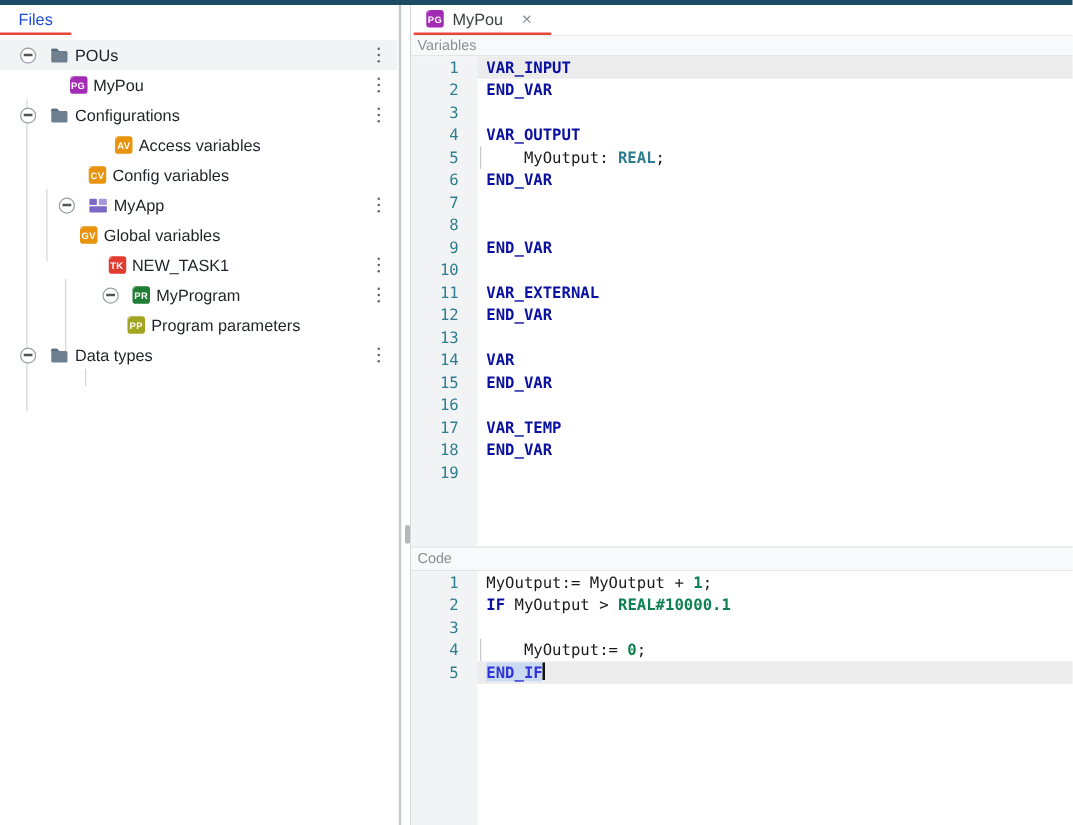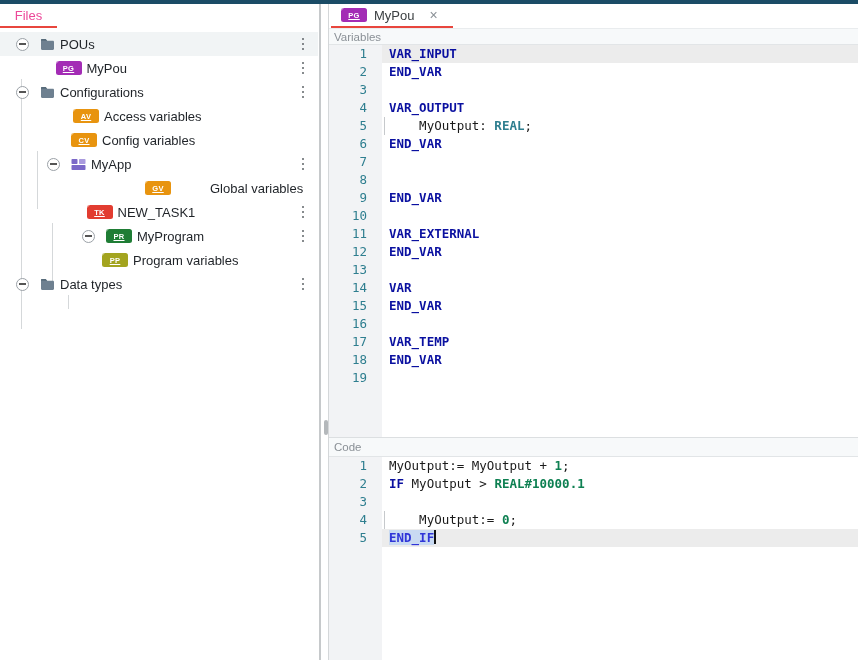--- a/index.html
+++ b/index.html
@@ -3,35 +3,35 @@
 <meta charset="utf-8">
 <style>
   html,body{margin:0;padding:0;background:#fff;width:858px;height:660px;overflow:hidden;
             font-family:"Liberation Sans",sans-serif;-webkit-font-smoothing:antialiased;}
   #topbar{position:absolute;left:0;top:0;width:858px;height:4px;background:var(--topbar);}
 
   
   #sidebar{position:absolute;left:0;top:4px;width:318px;height:656px;background:#fff;}
   .side-tabs{height:24px;display:flex;}
   .side-tab{min-width:57px;box-sizing:border-box;display:flex;align-items:center;justify-content:center;
-            font-size:13px;color:#ec4899;border-bottom:2px solid var(--accent);cursor:pointer;}
+            font-size:13px;color:#1d4ed8;border-bottom:2px solid var(--accent);cursor:pointer;}
   #tree{margin-top:4px;position:relative;}
   .conn{position:absolute;width:1px;background:#d5d8da;z-index:1;}
   .tree-row{height:24px;display:flex;align-items:center;position:relative;color:#1f2328;font-size:13px;}
   .tree-row.hl{background:#f1f4f5;}
   .expander{width:16px;height:16px;flex:none;display:flex;align-items:center;justify-content:center;
             position:relative;z-index:2;cursor:pointer;}
   .circ{width:13px;height:13px;border:1px solid #9ba1a7;border-radius:50%;background:#fff;box-sizing:border-box;
         display:flex;align-items:center;justify-content:center;}
   .circ::after{content:'';width:7px;height:1.5px;background:#555;}
   .exp-gap{width:10px;flex:none;}
   .no-exp{width:26px;flex:none;}
   .ticon{width:15px;height:15px;flex:none;display:flex;align-items:center;justify-content:center;position:relative;z-index:2;}
-  .badge{width:26px;height:14px;border-radius:2.5px;color:#fff;font-weight:bold;font-size:7.5px;letter-spacing:.3px;
-         display:flex;align-items:center;justify-content:center;position:relative;flex:none;z-index:2;text-decoration:underline;}
+  .badge{width:14px;height:14px;border-radius:2.5px;color:#fff;font-weight:bold;font-size:7.5px;letter-spacing:.3px;
+         display:flex;align-items:center;justify-content:center;position:relative;flex:none;z-index:2;}
   .badge::before{content:'';position:absolute;top:0;left:0;border-top:3.5px solid rgba(255,255,255,.5);
                  border-right:3.5px solid transparent;border-top-left-radius:2.5px;}
   .tlabel{margin-left:5px;white-space:nowrap;}
   .kebab{margin-left:auto;margin-right:9px;width:12px;height:16px;display:flex;align-items:center;justify-content:center;cursor:pointer;}
   .kebab .dot{width:2.6px;height:2.6px;border-radius:50%;background:#5f6469;
               box-shadow:0 -5px 0 #5f6469,0 5px 0 #5f6469;}
 
   
   #vsplit{position:absolute;left:319px;top:4px;width:2px;height:656px;background:#c6c9cb;cursor:col-resize;}
   #hsplit-handle{position:absolute;left:324px;top:420px;width:3.5px;height:15px;background:#b4b8bb;border-radius:2px;cursor:row-resize;}
@@ -112,21 +112,21 @@
           <svg width="15" height="13" viewBox="0 0 15 13">
             <path d="M1 2.2C1 1.5 1.5 1 2.2 1H5.6L7.2 2.8H12.8C13.5 2.8 14 3.3 14 4V10.8C14 11.5 13.5 12 12.8 12H2.2C1.5 12 1 11.5 1 10.8Z" fill="#6e8090"></path>
             <path d="M1 2.2C1 1.5 1.5 1 2.2 1H5.6L7.2 2.8H1Z" fill="#576b7a"></path>
           </svg>
         </span>
         <span class="tlabel">Configurations</span>
         <span class="kebab">
           <span class="dot"></span>
         </span>
       </div>
-      <div class="tree-row" style="padding-left: 47px;">
+      <div class="tree-row" style="padding-left: 66px;">
         <span class="no-exp"></span>
         <span class="badge" style="background:#e8940f">AV</span>
         <span class="tlabel">Access variables</span>
       </div>
       <div class="tree-row" style="padding-left: 45px;">
         <span class="no-exp"></span>
         <span class="badge" style="background:#e8940f">CV</span>
         <span class="tlabel">Config variables</span>
       </div>
       <div class="tree-row" style="padding-left: 45px;">
@@ -139,21 +139,21 @@
             <rect x="0.5" y="8" width="14" height="5" rx="0.8" fill="#7b68c8"></rect>
             <rect x="0.5" y="2" width="6" height="5" rx="0.8" fill="#7b68c8"></rect>
             <rect x="8" y="2" width="6.5" height="5" rx="0.8" fill="#a99ade"></rect>
           </svg>
         </span>
         <span class="tlabel">MyApp</span>
         <span class="kebab">
           <span class="dot"></span>
         </span>
       </div>
-      <div class="tree-row" style="padding-left: 85px; gap: 34px;">
+      <div class="tree-row" style="padding-left: 38px;">
         <span class="no-exp"></span>
         <span class="badge" style="background:#e8940f">GV</span>
         <span class="tlabel">Global variables</span>
       </div>
       <div class="tree-row" style="padding-left: 60.5px;">
         <span class="no-exp"></span>
         <span class="badge" style="background:#e23c30">TK</span>
         <span class="tlabel">NEW_TASK1</span>
         <span class="kebab">
           <span class="dot"></span>
@@ -166,21 +166,21 @@
         <span class="exp-gap"></span>
         <span class="badge" style="background:#1f7d35">PR</span>
         <span class="tlabel">MyProgram</span>
         <span class="kebab">
           <span class="dot"></span>
         </span>
       </div>
       <div class="tree-row" style="padding-left: 76px;">
         <span class="no-exp"></span>
         <span class="badge" style="background:#a3a41f">PP</span>
-        <span class="tlabel">Program variables</span>
+        <span class="tlabel">Program parameters</span>
       </div>
       <div class="tree-row" style="padding-left: 14px;">
         <span class="expander">
           <span class="circ"></span>
         </span>
         <span class="exp-gap"></span>
         <span class="ticon">
           <svg width="15" height="13" viewBox="0 0 15 13">
             <path d="M1 2.2C1 1.5 1.5 1 2.2 1H5.6L7.2 2.8H12.8C13.5 2.8 14 3.3 14 4V10.8C14 11.5 13.5 12 12.8 12H2.2C1.5 12 1 11.5 1 10.8Z" fill="#6e8090"></path>
             <path d="M1 2.2C1 1.5 1.5 1 2.2 1H5.6L7.2 2.8H1Z" fill="#576b7a"></path>

